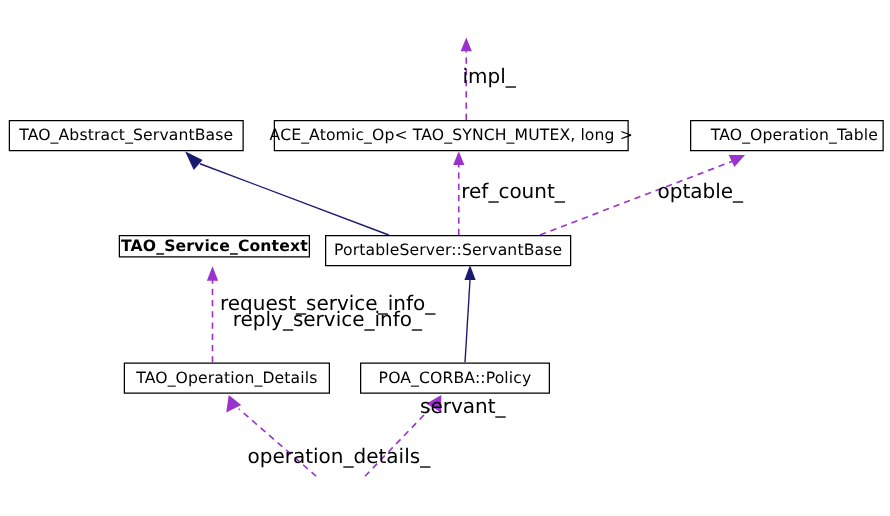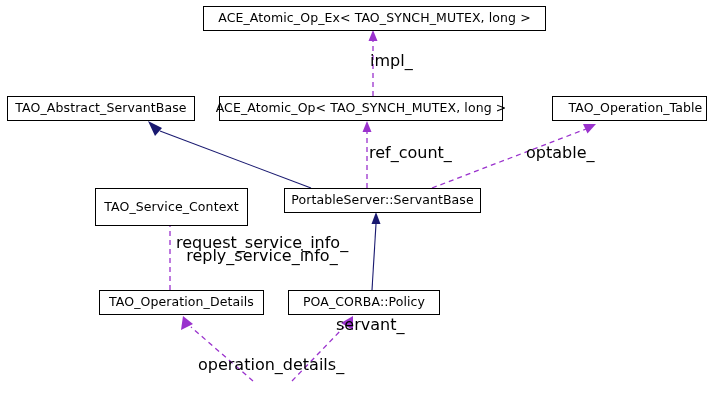--- a/index.html
+++ b/index.html
@@ -92,41 +92,38 @@
       <line x1="253" y1="381" x2="191" y2="327" stroke="#9a32cd" stroke-width="1.3" stroke-dasharray="5,4"></line>
       <polygon points="183,316 181,330 193,324" fill="#9a32cd"></polygon>
     </g>
 
     <g>
       <line x1="292" y1="381" x2="344" y2="327" stroke="#9a32cd" stroke-width="1.3" stroke-dasharray="5,4"></line>
       <polygon points="353,316 341,323 353,330" fill="#9a32cd"></polygon>
     </g>
   </svg>
 
-  <div class="node" style="left:203px; top:6px; width:343px; height:25px;">
-    <span>ACE_Atomic_Op_Ex&lt; TAO_SYNCH_MUTEX, long &gt;</span>
-  </div>
 
   <div class="node" style="left:7px; top:96px; width:188px; height:25px;">
     <span>TAO_Abstract_ServantBase</span>
   </div>
 
   <div class="node" style="left:219px; top:96px; width:284px; height:25px;">
     <span>ACE_Atomic_Op&lt; TAO_SYNCH_MUTEX, long &gt;</span>
   </div>
 
   <div class="node" style="left:552px; top:96px; width:155px; height:25px;padding-left:12px;">
     <span>TAO_Operation_Table</span>
   </div>
 
-  <div class="node" style="left:95px; top:188px; width:153px; height:38px;">
+  <div class="node" style="left:95px; top:188px; width:153px; height:18px;font-weight:bold;">
     <span>TAO_Service_Context</span>
   </div>
 
-  <div class="node" style="left:284px; top:188px; width:197px; height:25px;">
+  <div class="node" style="left:260px; top:188px; width:197px; height:25px;">
     <span>PortableServer::ServantBase</span>
   </div>
 
   <div class="node" style="left:288px; top:290px; width:152px; height:25px;">
     <span>POA_CORBA::Policy</span>
   </div>
 
   <div class="node" style="left:99px; top:290px; width:165px; height:25px;">
     <span>TAO_Operation_Details</span>
   </div>

